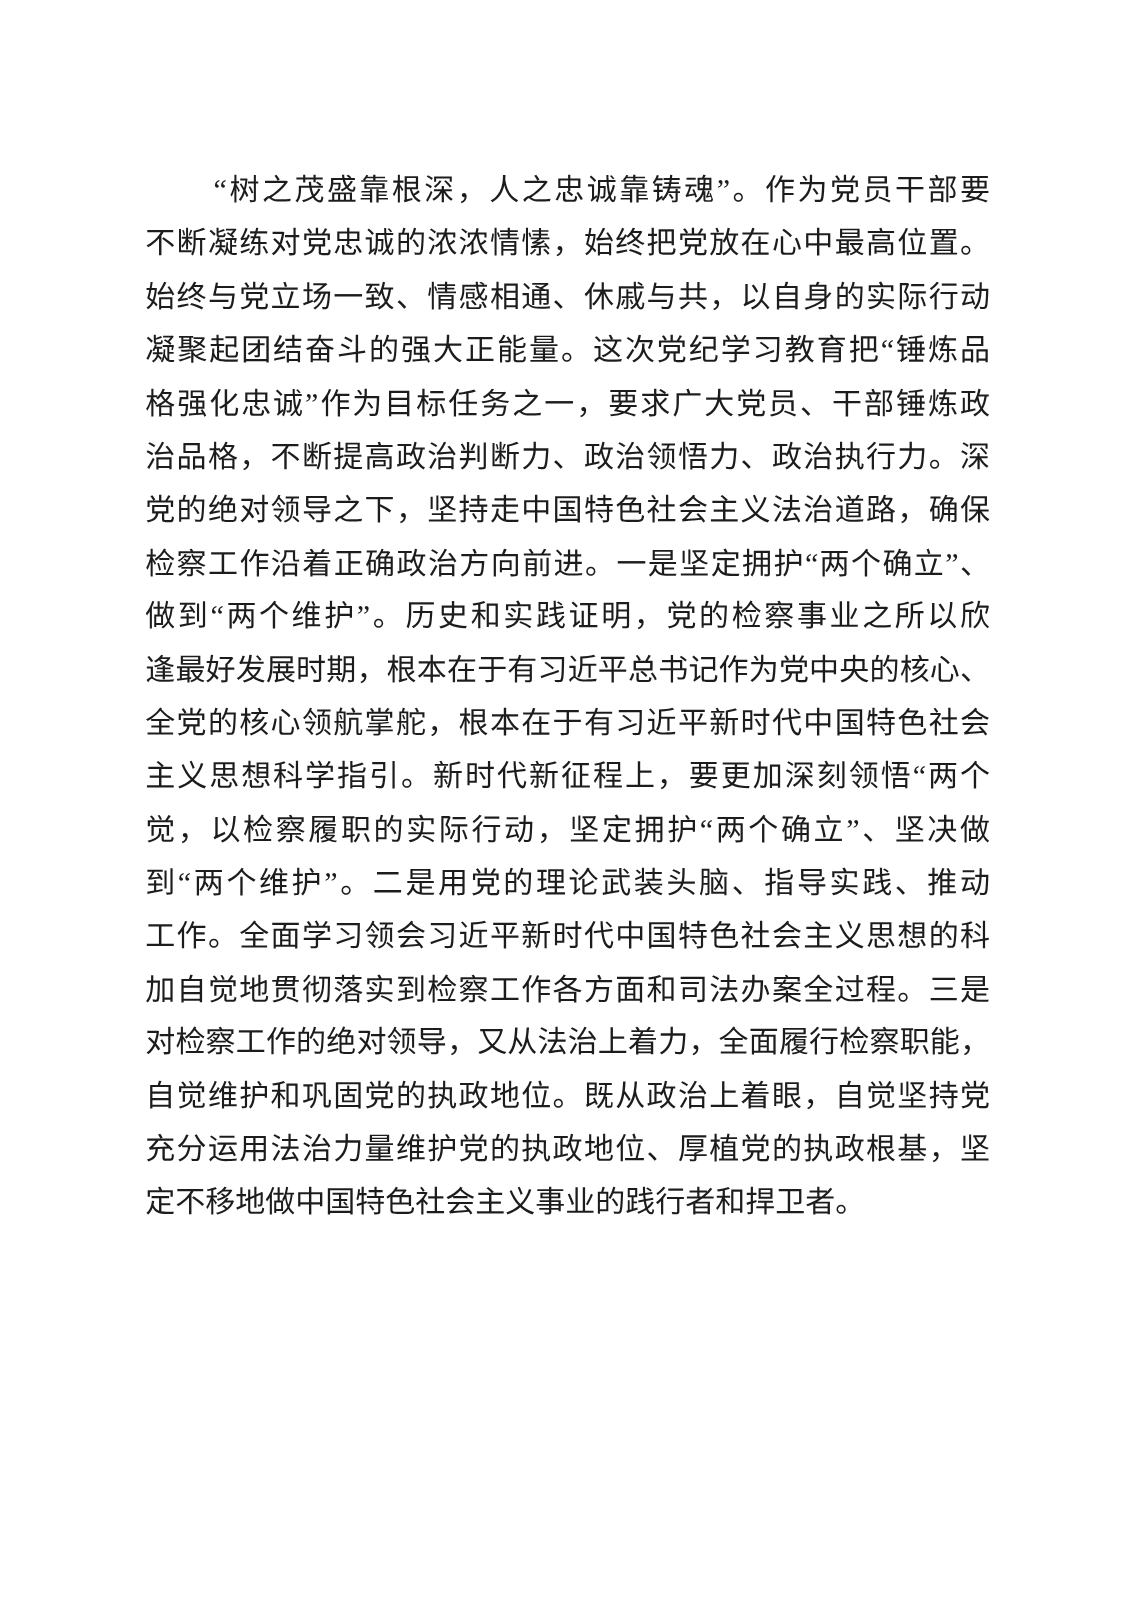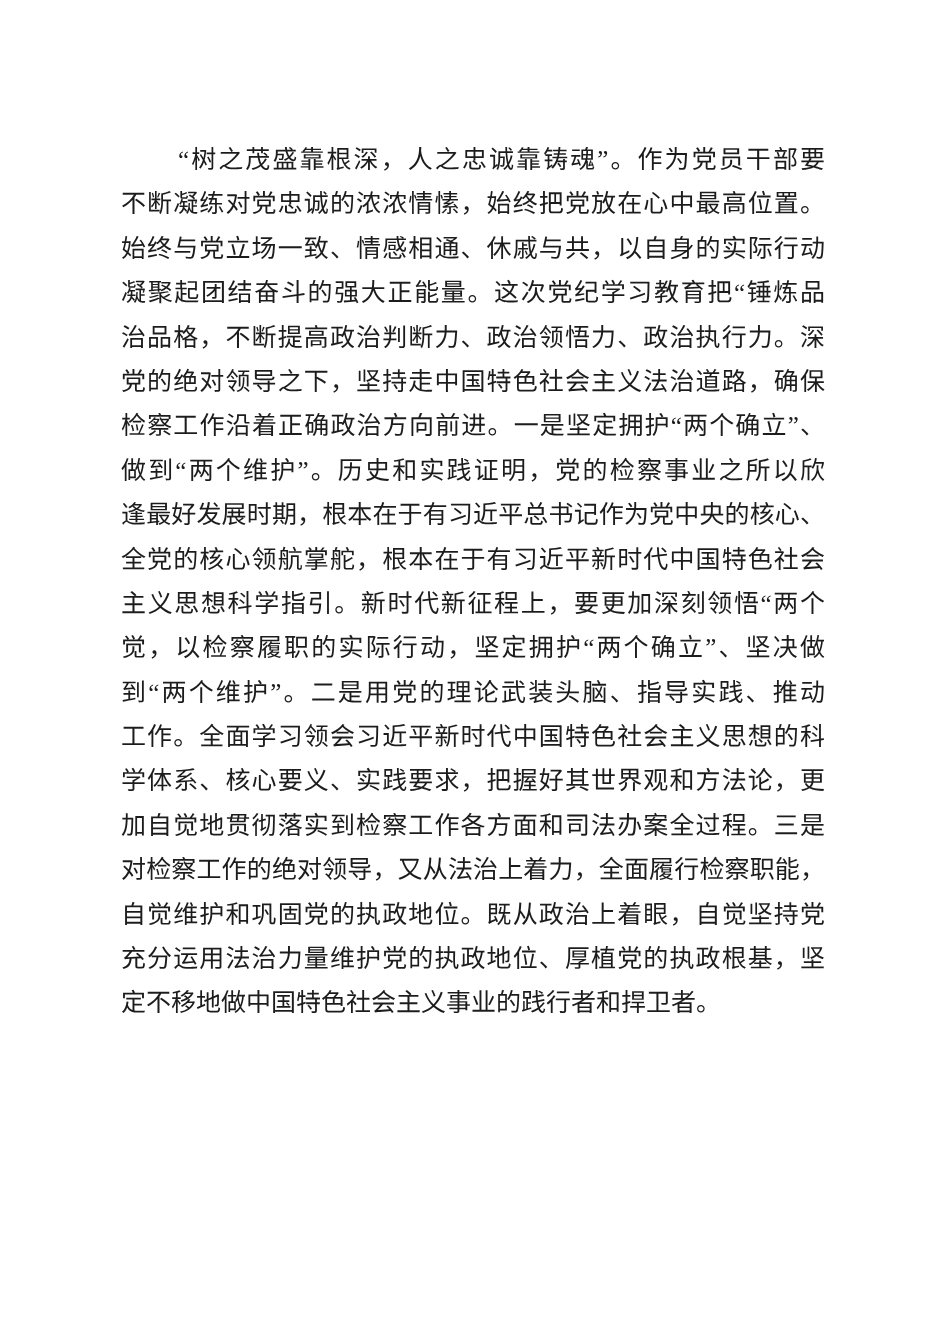--- a/index.html
+++ b/index.html
@@ -44,30 +44,30 @@
 </style>
 </head>
 <body style="background: rgb(255, 255, 255);">
 
 <div class="page">
   <div class="paragraph">
     <div class="line indent">“树之茂盛靠根深，人之忠诚靠铸魂”。作为党员干部要</div>
     <div class="line">不断凝练对党忠诚的浓浓情愫，始终把党放在心中最高位置。</div>
     <div class="line">始终与党立场一致、情感相通、休戚与共，以自身的实际行动</div>
     <div class="line">凝聚起团结奋斗的强大正能量。这次党纪学习教育把“锤炼品</div>
+    <div class="line">格强化忠诚”作为目标任务之一，要求广大党员、干部锤炼政</div>
     <div class="line">治品格，不断提高政治判断力、政治领悟力、政治执行力。深</div>
     <div class="line">党的绝对领导之下，坚持走中国特色社会主义法治道路，确保</div>
     <div class="line">检察工作沿着正确政治方向前进。一是坚定拥护“两个确立”、</div>
     <div class="line">做到“两个维护”。历史和实践证明，党的检察事业之所以欣</div>
     <div class="line">逢最好发展时期，根本在于有习近平总书记作为党中央的核心、</div>
     <div class="line">全党的核心领航掌舵，根本在于有习近平新时代中国特色社会</div>
     <div class="line">主义思想科学指引。新时代新征程上，要更加深刻领悟“两个</div>
     <div class="line">觉，以检察履职的实际行动，坚定拥护“两个确立”、坚决做</div>
     <div class="line">到“两个维护”。二是用党的理论武装头脑、指导实践、推动</div>
     <div class="line">工作。全面学习领会习近平新时代中国特色社会主义思想的科</div>
-    <div class="line">学体系、核心要义、实践要求，把握好其世界观和方法论，更</div>
     <div class="line">加自觉地贯彻落实到检察工作各方面和司法办案全过程。三是</div>
     <div class="line">对检察工作的绝对领导，又从法治上着力，全面履行检察职能，</div>
     <div class="line">自觉维护和巩固党的执政地位。既从政治上着眼，自觉坚持党</div>
     <div class="line">充分运用法治力量维护党的执政地位、厚植党的执政根基，坚</div>
     <div class="line last">定不移地做中国特色社会主义事业的践行者和捍卫者。</div>
   </div>
 </div>
 
 </body></html>

